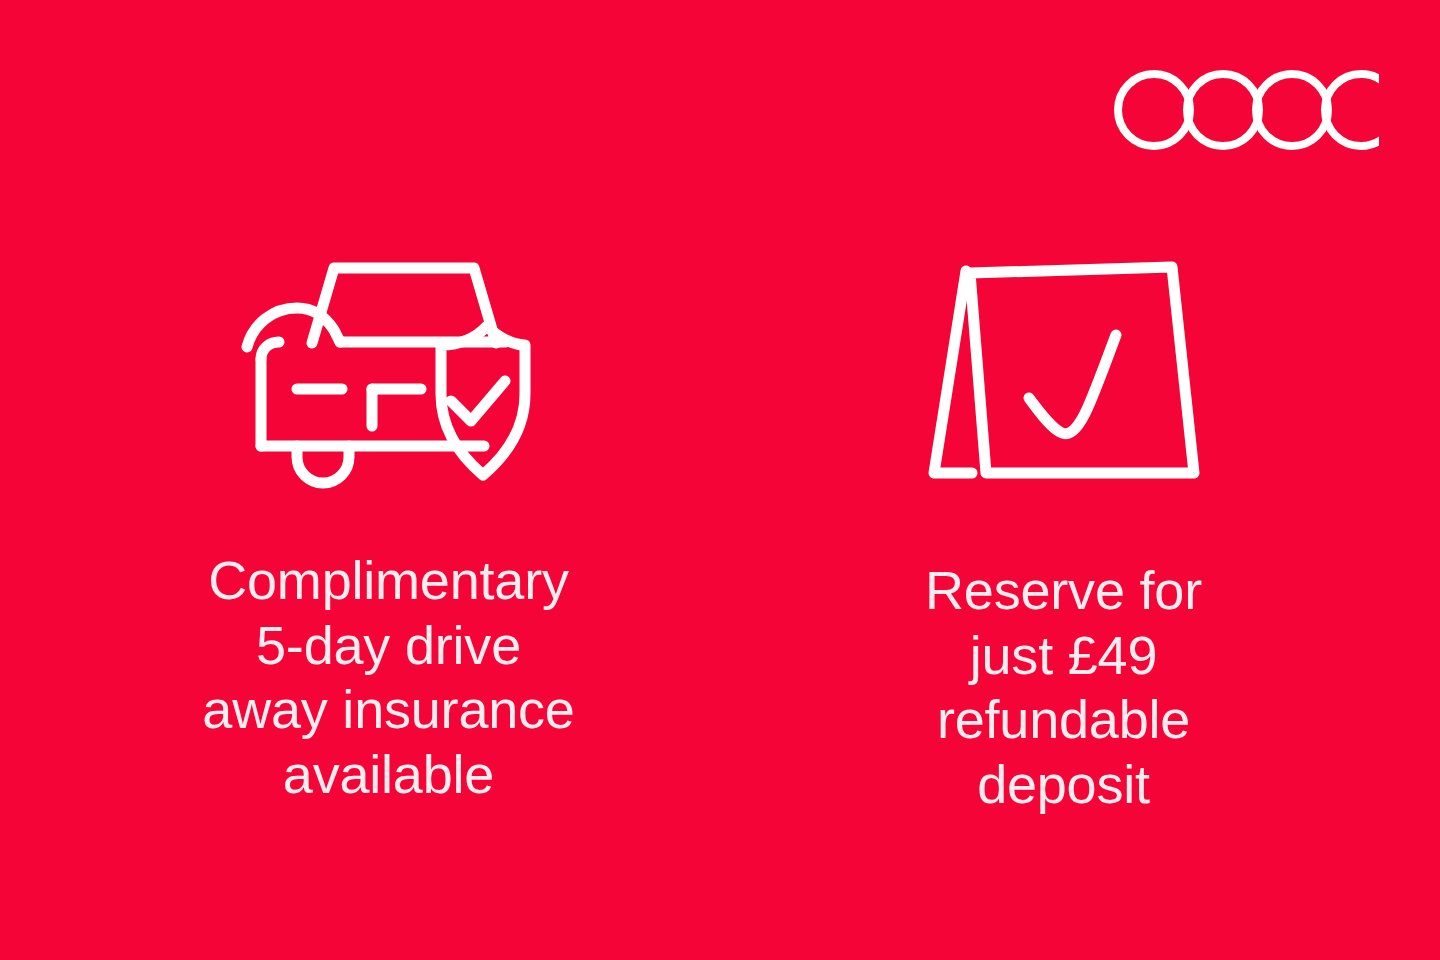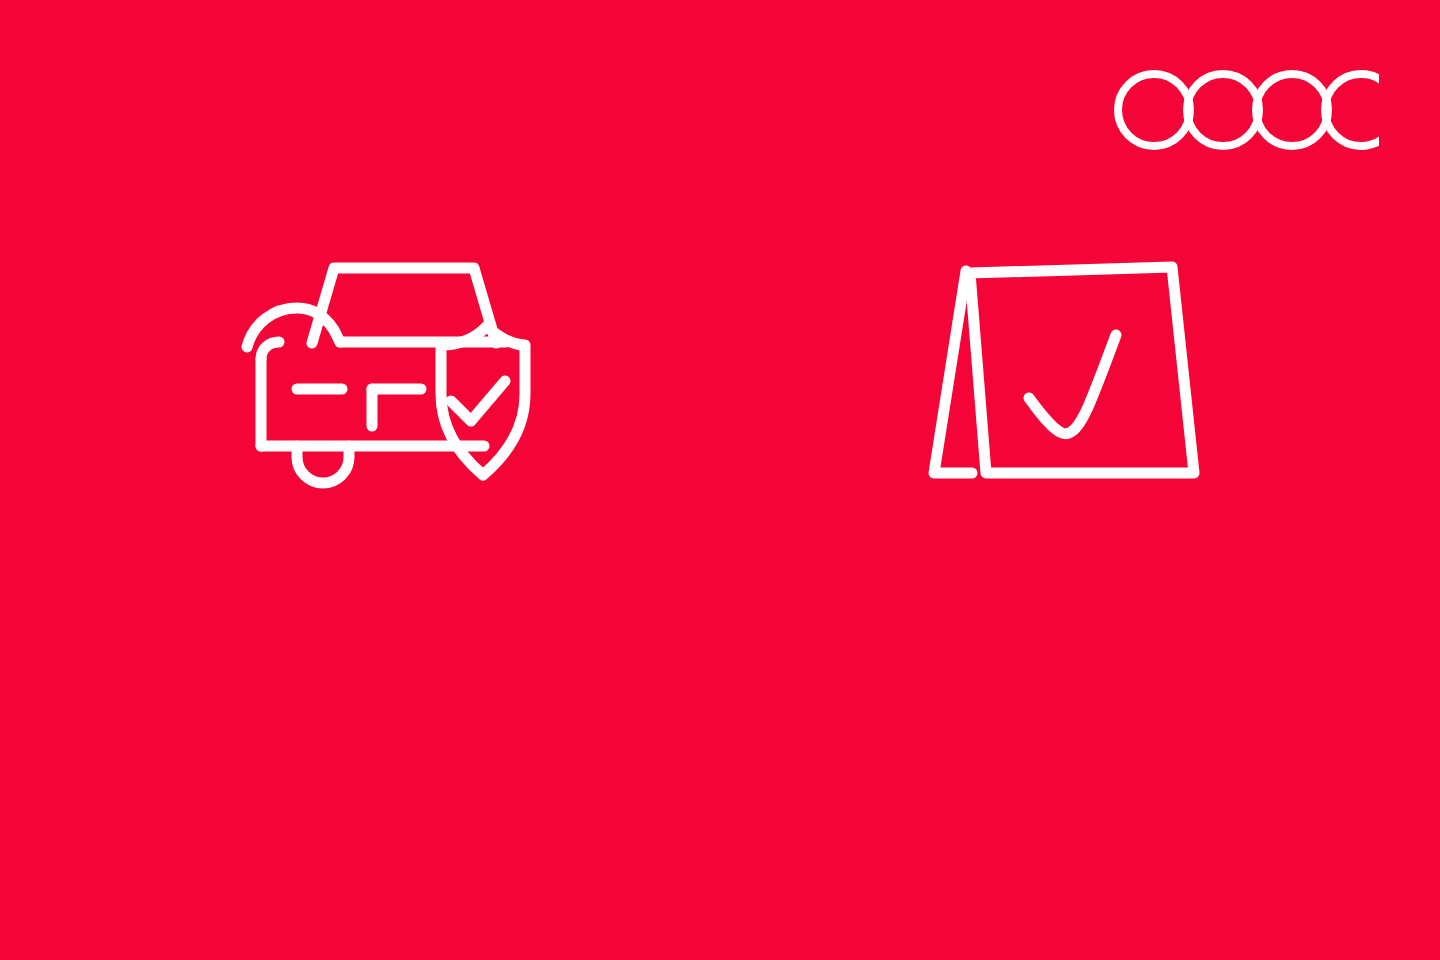--- a/index.html
+++ b/index.html
@@ -119,30 +119,38 @@
 
           <path d="M58 202 L58 213 A26 26 0 0 0 110 213 L110 202"></path>
 
           <path d="M212 101 C232 101 248 93 258 82 C268 93 284 101 296 101
                    L296 150 C296 188 274 214 254 231
                    C234 214 212 188 212 150 Z" transform="translate(-10,0)"></path>
 
           <path d="M222 157 L242 177 L276 137" transform="translate(-10,0)"></path>
         </svg>
       </div>
+      <div class="feature-text">Complimentary
+5-day drive
+away insurance
+available</div>
     </div>
 
     <div class="feature feature-right">
       <div class="feature-icon">
         <svg class="icon-card" viewBox="0 0 276 232" xmlns="http://www.w3.org/2000/svg" fill="none" stroke="#ffffff" stroke-width="11" stroke-linecap="round" stroke-linejoin="round">
 
           <path d="M44 16 L246 10 L268 216 L60 216 Z"></path>
 
           <path d="M40 14 L8 216 L46 216"></path>
 
           <path d="M103 141 C114 156 126 172 136 176 C146 180 155 166 162 150
                    C172 127 182 99 190 78"></path>
         </svg>
       </div>
+      <div class="feature-text">Reserve for
+just £49
+refundable
+deposit</div>
     </div>
 
   </div>
 </div>
 
 </body></html>

